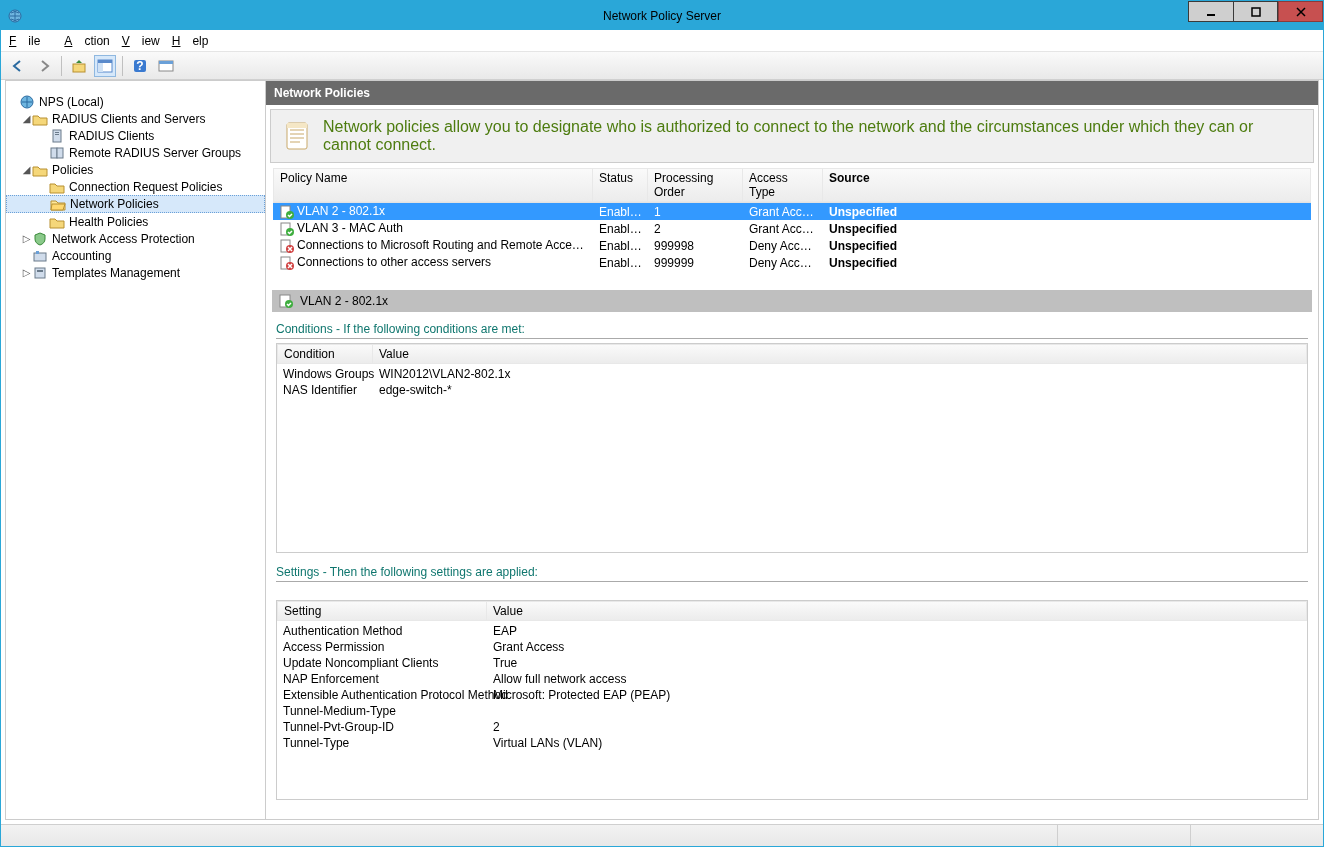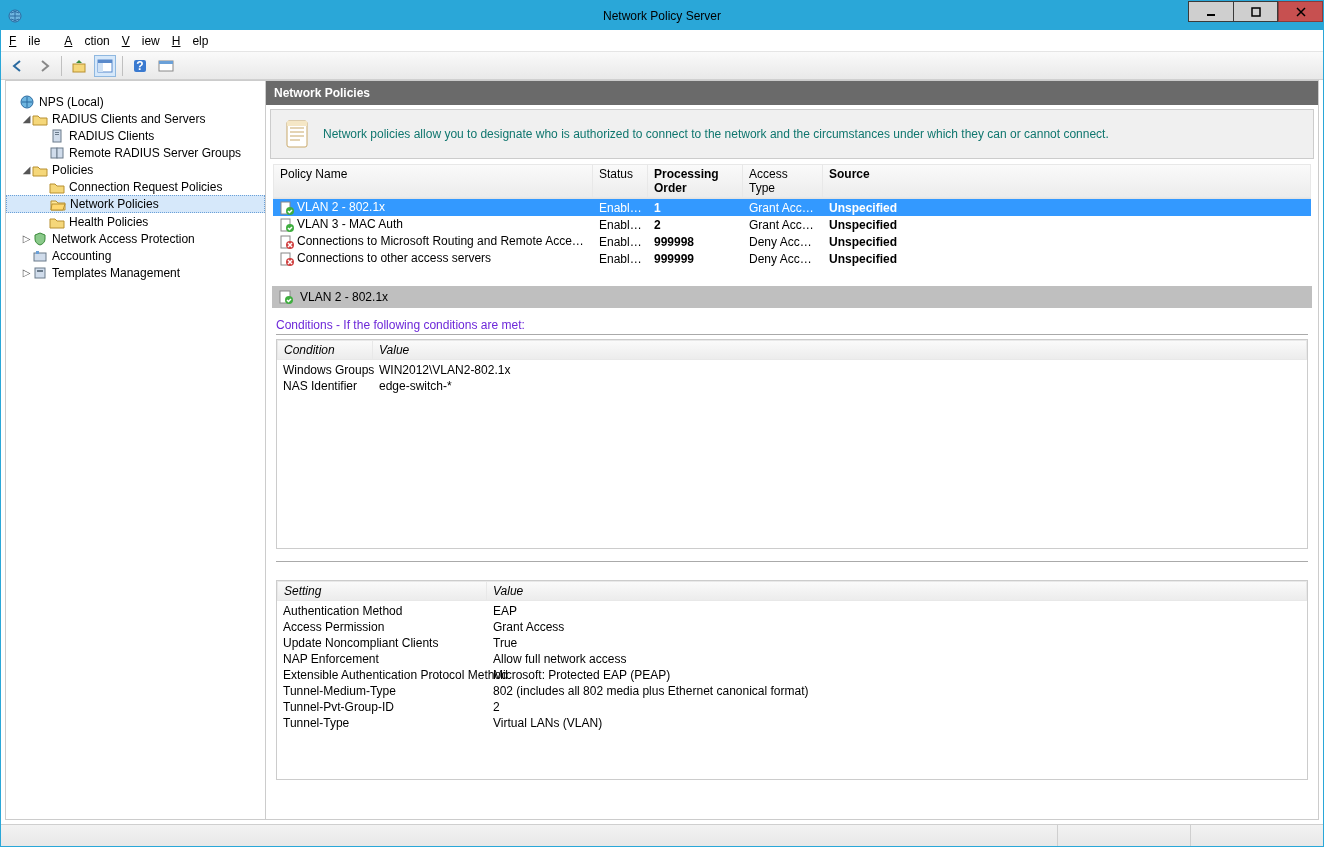--- a/index.html
+++ b/index.html
@@ -33,40 +33,40 @@
   .tree-row span.label { padding:0 1px; }
   .indent0{padding-left:2px;} .indent1{padding-left:15px;} .indent2{padding-left:32px;}
 
   .folder-y svg, .folder-o svg, .glyph svg { display:block; }
 
   .main { flex:1; display:flex; flex-direction:column; overflow:hidden; }
   .section-header { background:#6a6a6a; color:#fff; font-weight:bold; padding:4px 8px; height:24px; display:flex; align-items:center; }
   .desc-bar { background:#f0f0f0; border:1px solid #ccc; margin:4px; padding:8px 10px; display:flex; align-items:center; gap:10px; }
   .desc-bar .di { width:32px; height:32px; display:flex;align-items:center;justify-content:center;}
   .desc-bar .di svg{display:block;}
-  .desc-bar .txt{ font-size:12px; color:#0f766e;}
+  .desc-bar .txt{ font-size:16px; color:#4d7c0f;}
 
   .policies-list { margin:0 6px; border:1px solid #fff; }
   .plist-header { display:flex; background:#fff; border-bottom:1px solid #e3e3e3; }
   .plist-header > div { padding:2px 6px; border:1px solid #e8e8e8; border-left:none; background:linear-gradient(#fafafa,#ececec); cursor:default;}
   .plist-header > div:first-child{border-left:1px solid #e8e8e8;}
   .plist-body { min-height: 80px; }
   .plist-row { display:flex; height:17px; align-items:center; }
   .plist-row.sel { background:#3399ff; color:#fff; }
   .plist-row > div { padding:0 6px; white-space:nowrap; overflow:hidden; text-overflow:ellipsis;}
   .pname-ico { width:16px; height:16px; display:inline-flex; align-items:center; justify-content:center; margin-right:2px; vertical-align:middle;}
-  .col-name{width:320px;} .col-status{width:55px;} .col-order{width:95px;font-weight:bold;} .col-access{width:80px;} .col-source{flex:1;font-weight:bold;}
+  .col-name{width:320px;} .col-status{width:55px;} .col-order{width:95px;} .col-access{width:80px;} .col-source{flex:1;font-weight:bold;}
 
   .policy-hdr { background:#bfbfbf; margin:6px 6px 0 6px; height:22px; display:flex; align-items:center; padding:0 6px; gap:6px; font-weight:normal; }
   .policy-hdr .icon{width:16px;height:16px;display:inline-flex;align-items:center;justify-content:center;}
   .subsection { margin:10px 10px 0 10px; }
-  .subsection .sub-title { font-size:12px; color:#6d28d9; margin-bottom:2px;}
+  .subsection .sub-title { font-size:12px; color:#0f766e; margin-bottom:2px;}
   .subsection hr { border:none; border-top:1px solid #aaa; margin-bottom:4px;}
   .inner-table { border:1px solid #ccc; margin:2px 0; background:#fff; }
-  .inner-header { display:flex;font-style:italic; }
+  .inner-header { display:flex; }
   .inner-header > div { padding:2px 6px; border:1px solid #e8e8e8; border-left:none; background:linear-gradient(#fafafa,#ececec);}
   .inner-header > div:first-child{border-left:1px solid #e8e8e8;}
   .inner-body { padding:2px 0;}
   .inner-row { display:flex; padding:0 0; height:16px; align-items:center;}
   .inner-row > div { padding:0 6px; white-space:nowrap;}
   .cond-c1{width:96px;} .cond-c2{flex:1;}
   .conditions-box{height:210px;}
   .set-c1{width:210px;} .set-c2{flex:1;}
   .settings-box{height:200px;margin-top:18px;}
   .statusbar{height:22px;border-top:1px solid #cfcfcf;background:linear-gradient(#f2f2f2,#e8e8e8);display:flex;}
@@ -369,20 +369,21 @@
               </div>
               <div class="inner-row">
                 <div class="cond-c1">NAS Identifier</div>
                 <div class="cond-c2">edge-switch-*</div>
               </div>
             </div>
         </div>
       </div>
 
       <div class="subsection">
+        <div class="sub-title">Settings - Then the following settings are applied:</div>
         <hr>
         <div class="inner-table settings-box">
           <div class="inner-header">
             <div class="set-c1">Setting</div>
             <div class="set-c2">Value</div>
           </div>
           <div class="inner-body" id="set-body">
               <div class="inner-row">
                 <div class="set-c1">Authentication Method</div>
                 <div class="set-c2">EAP</div>
@@ -398,21 +399,20 @@
               <div class="inner-row">
                 <div class="set-c1">NAP Enforcement</div>
                 <div class="set-c2">Allow full network access</div>
               </div>
               <div class="inner-row">
                 <div class="set-c1">Extensible Authentication Protocol Method</div>
                 <div class="set-c2">Microsoft: Protected EAP (PEAP)</div>
               </div>
               <div class="inner-row">
                 <div class="set-c1">Tunnel-Medium-Type</div>
-                <div class="set-c2">802 (includes all 802 media plus Ethernet canonical format)</div>
               </div>
               <div class="inner-row">
                 <div class="set-c1">Tunnel-Pvt-Group-ID</div>
                 <div class="set-c2">2</div>
               </div>
               <div class="inner-row">
                 <div class="set-c1">Tunnel-Type</div>
                 <div class="set-c2">Virtual LANs (VLAN)</div>
               </div>
             </div>

